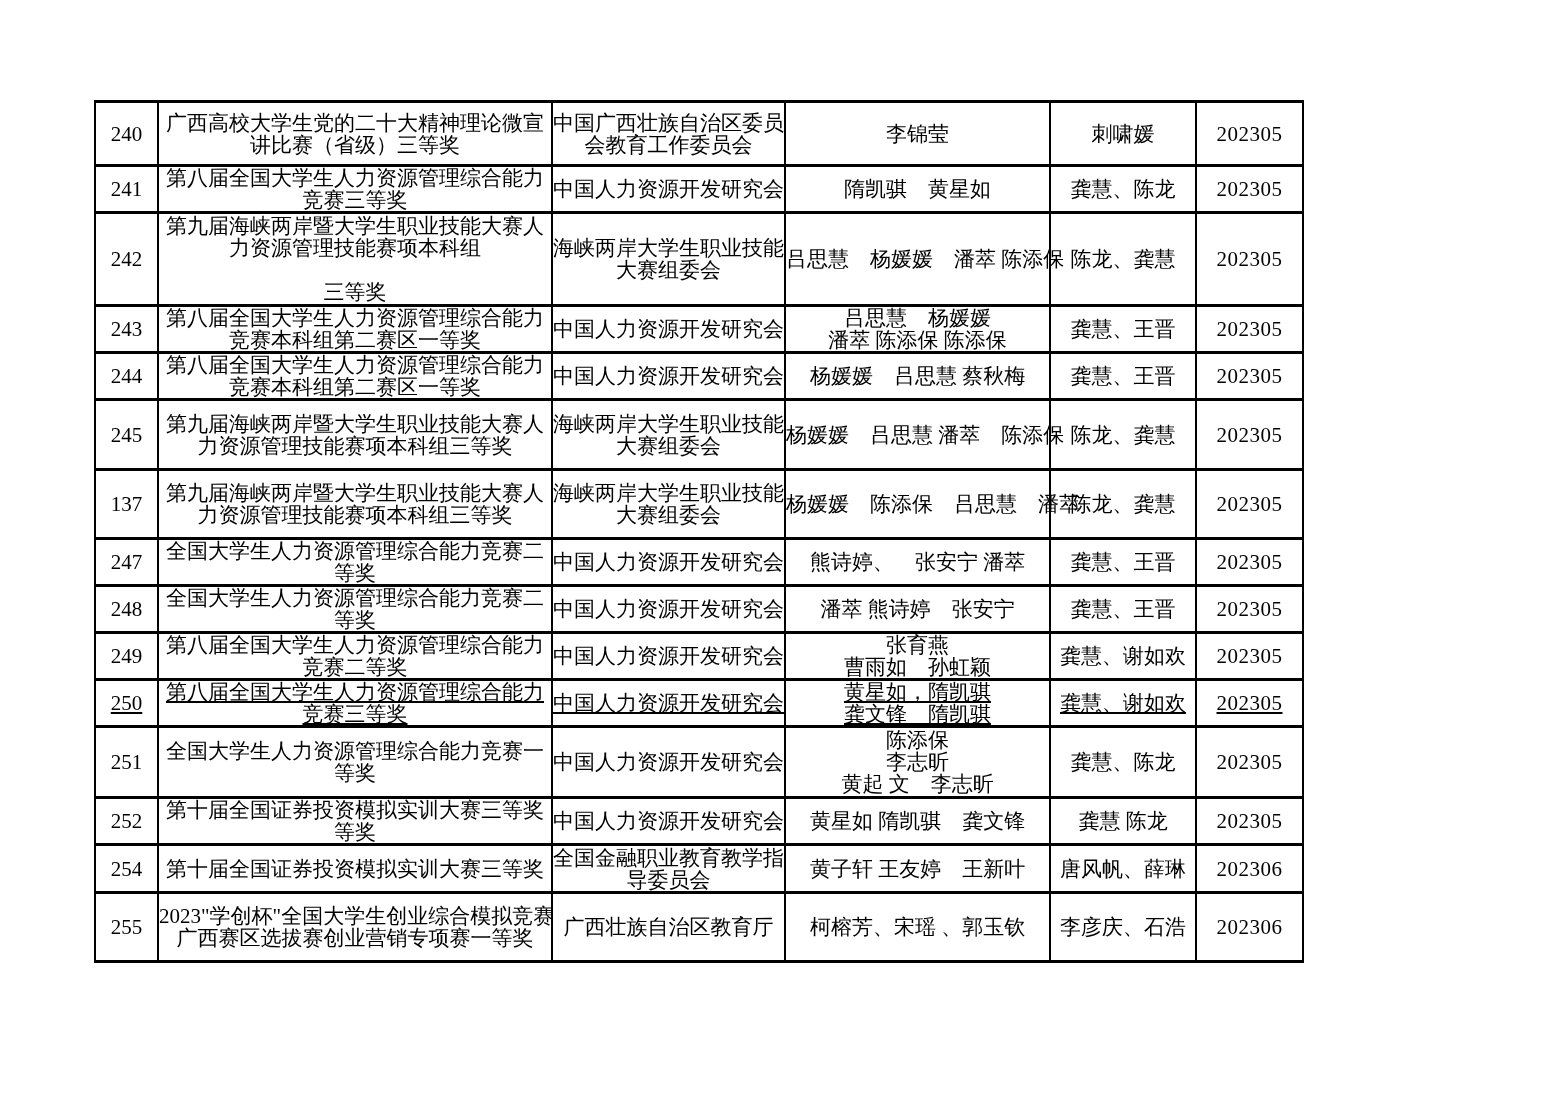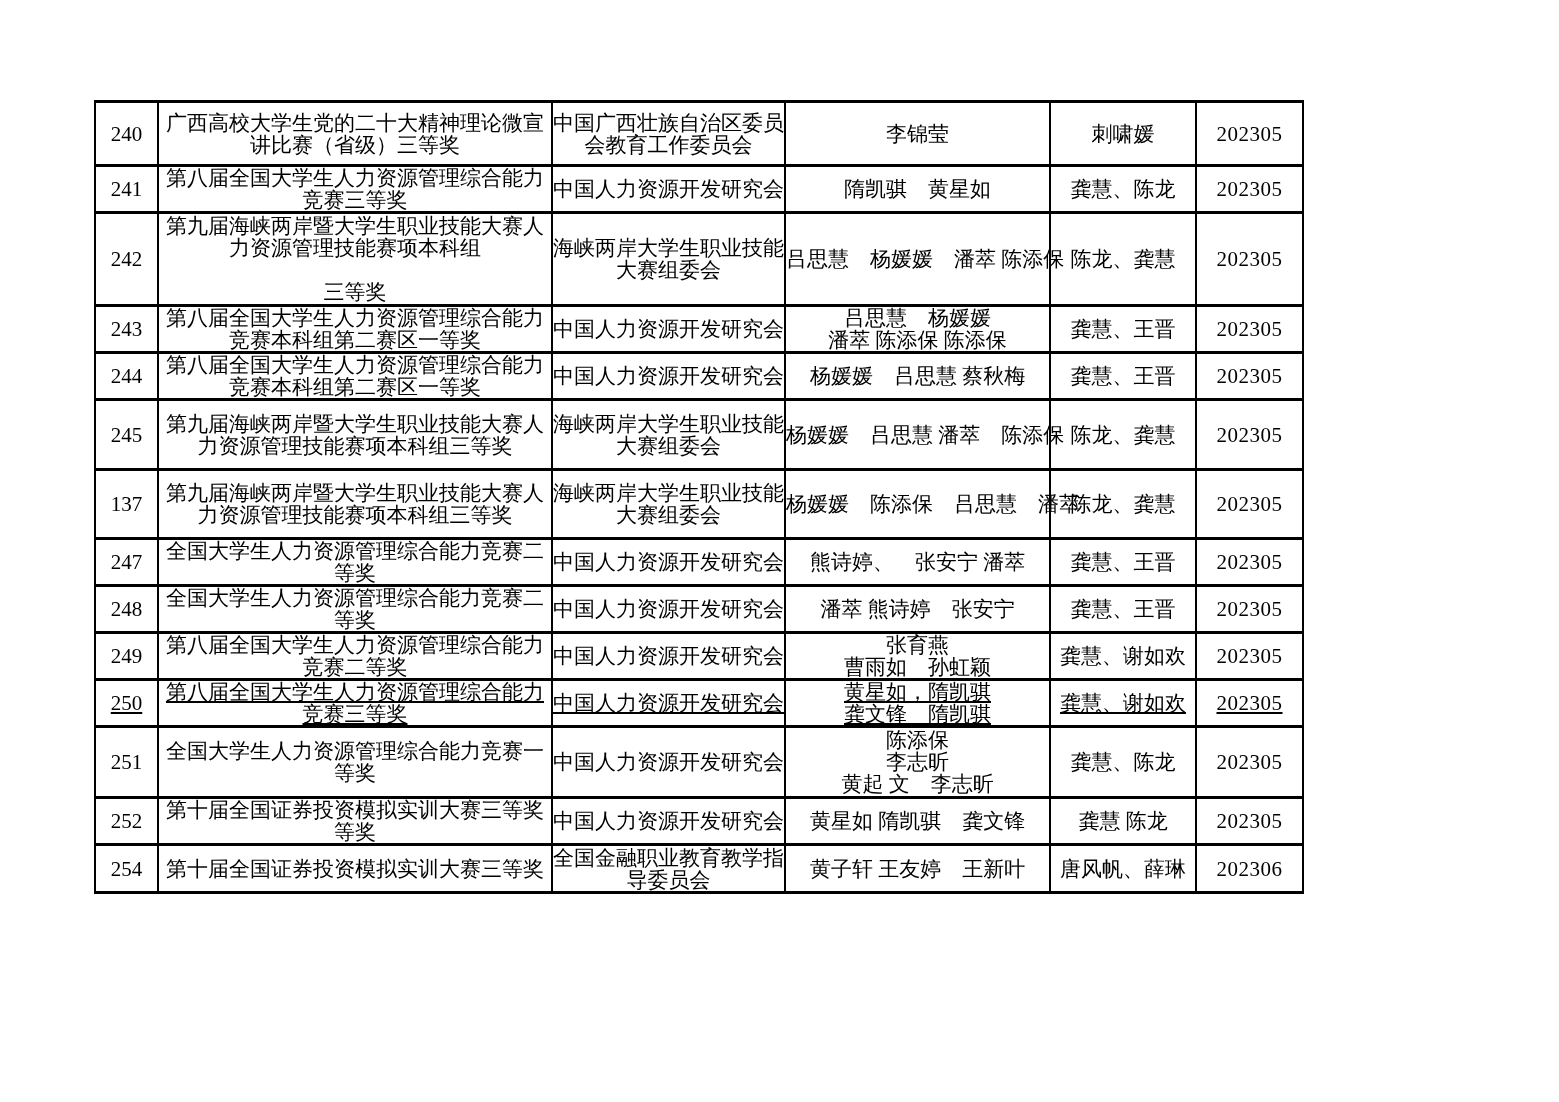--- a/index.html
+++ b/index.html
@@ -188,16 +188,25 @@
   </tr>
           <tr style="height: 48px; margin-left: 48px;">
     <td class="c-no">254</td>
     <td class="c-award">第十届全国证券投资模拟实训大赛三等奖</td>
     <td class="c-org">全国金融职业教育教学指
 导委员会</td>
     <td class="c-students">黄子轩 王友婷　王新叶</td>
     <td class="c-advisors">唐风帆、薛琳</td>
     <td class="c-date">202306</td>
   </tr>
+          <tr style="height: 69px;">
+    <td class="c-no">255</td>
+    <td class="c-award">2023"学创杯"全国大学生创业综合模拟竞赛
+广西赛区选拔赛创业营销专项赛一等奖</td>
+    <td class="c-org">广西壮族自治区教育厅</td>
+    <td class="c-students">柯榕芳、宋瑶 、郭玉钦</td>
+    <td class="c-advisors">李彦庆、石浩</td>
+    <td class="c-date">202306</td>
+  </tr>
         </tbody>
     </table>
   </div>
 </div>
 
 </body></html>

